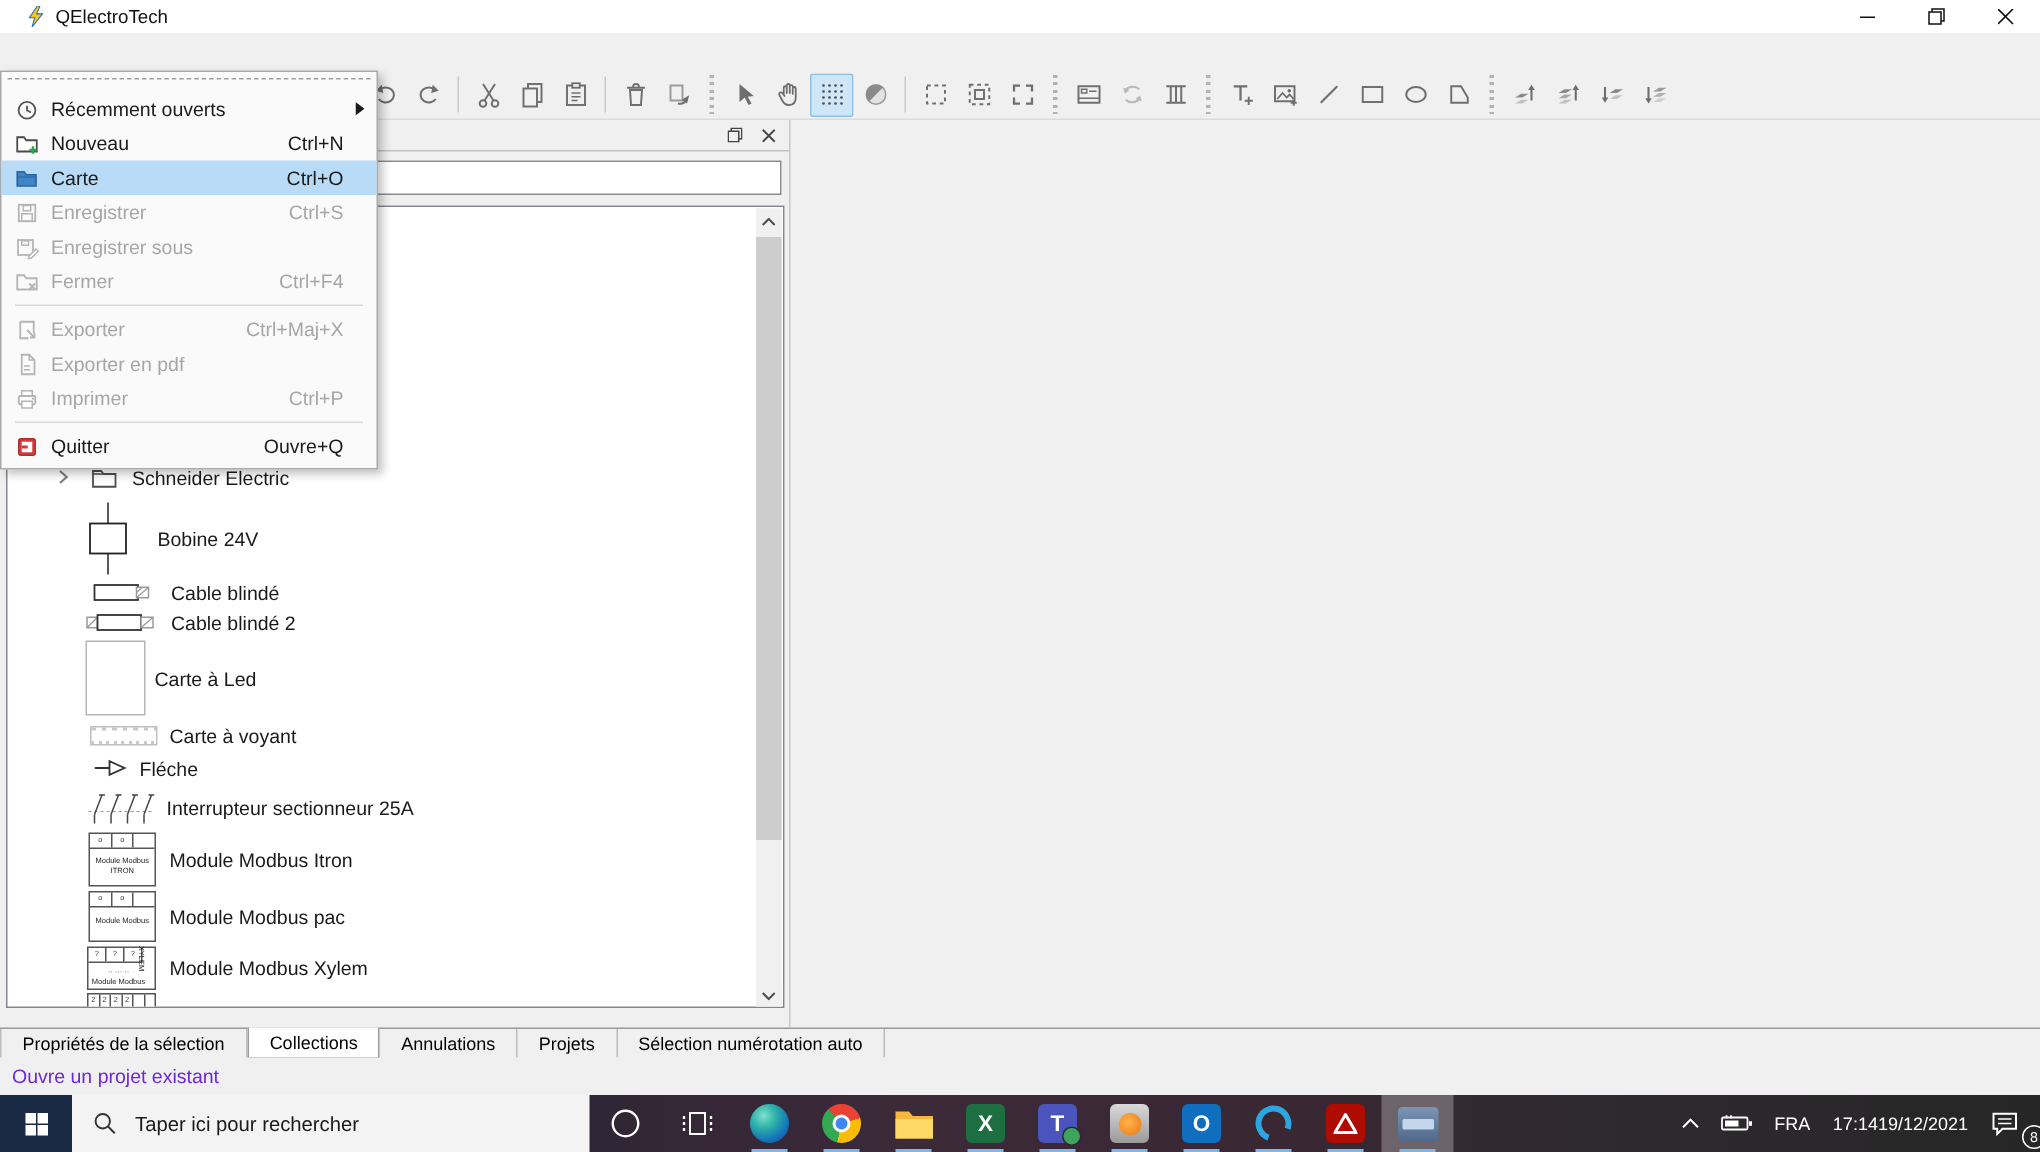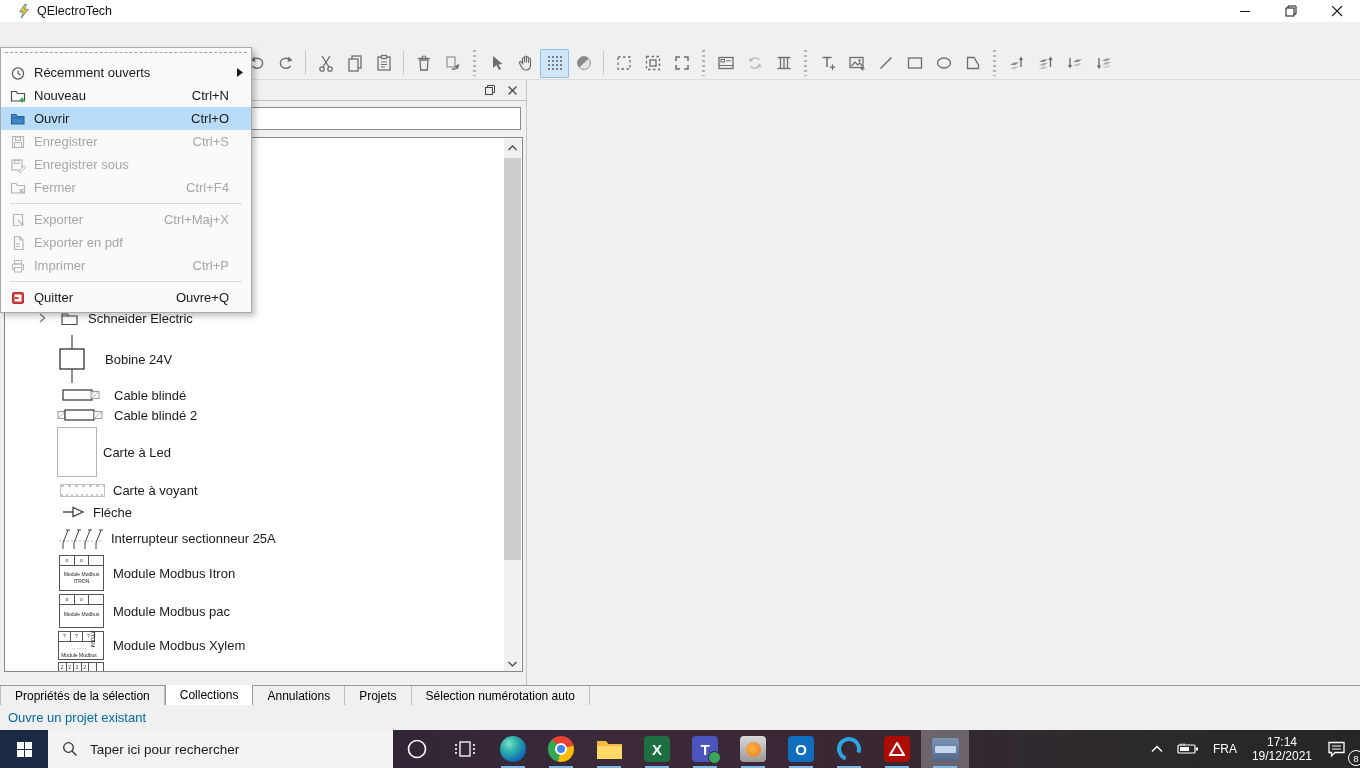--- a/index.html
+++ b/index.html
@@ -49,21 +49,21 @@
   .vs-up{top:0;} .vs-down{bottom:0;}
   .vs-thumb{position:absolute;left:0;top:19px;width:17px;height:402px;background:#cdcdcd;}
 
   
   .tabbar{position:absolute;left:0;top:685px;width:1360px;height:20px;background:#f0f0f0;border-top:1px solid #9a9a9a;display:flex;font-size:12px;color:#000000;box-sizing:border-box;}
   .tab{padding:0 14px;display:flex;align-items:center;border-right:1px solid #bdbdbd;}
   .tab:first-child{border-left:1px solid #bdbdbd;}
   .tab.active{background:#fff;margin-top:-1px;height:20px;border-left:1px solid #9a9a9a;border-right:1px solid #9a9a9a;border-bottom:7px solid #c2410c;box-sizing:content-box;}
 
   
-  .statusbar{position:absolute;left:0;top:705px;width:1360px;height:25px;background:#f0f0f0;display:flex;align-items:center;font-size:13px;color:#0369a1;padding-left:8px;box-sizing:border-box;}
+  .statusbar{position:absolute;left:0;top:705px;width:1360px;height:25px;background:#f0f0f0;display:flex;align-items:center;font-size:13px;color:#6d28d9;padding-left:8px;box-sizing:border-box;}
 
   
   .menu-pop{position:absolute;left:0;top:47px;width:252px;background:#fafafa;border:1px solid #a9a9a9;box-shadow:3px 3px 6px rgba(0,0,0,0.25);z-index:50;padding-bottom:3px;box-sizing:border-box;}
   .tearoff{height:8px;margin:1px 4px 0 4px;border-top:1px dashed #9f9f9f;margin-top:4px;}
   .mi{height:23px;display:flex;align-items:center;font-size:13px;color:#1a1a1a;position:relative;}
   .mi.hl{background:#b8dcf7;}
   .mi.disabled{color:#a6a6a6;}
   .mi-ic{width:16px;height:16px;margin-left:9px;margin-right:8px;flex:0 0 auto;display:flex;align-items:center;justify-content:center;}
   .mi-short{margin-left:auto;margin-right:22px;color:inherit;}
   .mi-sub{position:absolute;right:8px;top:7px;}
@@ -74,21 +74,21 @@
   .start-btn{width:48px;display:flex;align-items:center;justify-content:center;background:#1b2a44;}
   .win-logo{display:grid;grid-template-columns:7px 7px;grid-template-rows:7px 7px;gap:1px;}
   .win-logo b{background:#fff;}
   .search-box{width:345px;background:#f3f3f3;color:#1a1a1a;display:flex;align-items:center;font-size:13.5px;}
   .search-box .mag{margin:0 12px 0 14px;}
   .tb-ico{width:48px;display:flex;align-items:center;justify-content:center;position:relative;}
   .tb-ico.running::after{content:"";position:absolute;bottom:0;left:12px;width:24px;height:2px;background:#79b8e8;}
   .tb-ico.activeapp{background:rgba(255,255,255,0.28);}
   .tray{margin-left:auto;display:flex;align-items:center;font-size:12px;}
   .tray-item{display:flex;align-items:center;justify-content:center;padding:0 7px;height:100%;}
-  .clock{display:flex;flex-direction:column;align-items:center;justify-content:center;line-height:14px;padding:0 8px;}
+  .clock{display:flex;flex-direction:row;align-items:center;justify-content:center;line-height:14px;padding:0 8px;}
   .badge{position:absolute;right:-4px;bottom:2px;width:14px;height:14px;border:1px solid #fff;border-radius:50%;background:#262626;font-size:9.5px;display:flex;align-items:center;justify-content:center;}
 
   
   .circle-edge{width:26px;height:26px;border-radius:50%;background:radial-gradient(circle at 35% 30%,#7de0cf,#2fb3a8 32%,#1272ba 68%,#173f8a);}
   .chrome-w{width:26px;height:26px;border-radius:50%;background:conic-gradient(from -45deg,#ea4335 0 33%,#fbbc05 33% 66%,#34a853 66% 100%);position:relative;}
   .chrome-w::after{content:"";position:absolute;left:7px;top:7px;width:12px;height:12px;border-radius:50%;background:#4285f4;border:2px solid #fff;box-sizing:border-box;}
   .excel-i{width:26px;height:26px;border-radius:4px;background:#1d6f42;color:#fff;font-weight:bold;font-size:15px;display:flex;align-items:center;justify-content:center;}
   .teams-i{width:26px;height:26px;border-radius:4px;background:#4b53bc;color:#fff;font-weight:bold;font-size:15px;display:flex;align-items:center;justify-content:center;position:relative;}
   .teams-i::after{content:"";position:absolute;right:-3px;bottom:-2px;width:11px;height:11px;border-radius:50%;background:#3ba55c;border:1.5px solid #2f2733;}
   .grayapp-i{width:26px;height:26px;border-radius:4px;background:linear-gradient(#d9d9d9,#9a9a9a);display:flex;align-items:center;justify-content:center;}
@@ -546,21 +546,21 @@
       <span class="mi-short">Ctrl+N</span>
     </div>
 
     <div class="mi hl">
       <span class="mi-ic">
           <svg width="16" height="16" viewBox="0 0 16 16">
             <path d="M1.5 3.5 h4.5 l1.5 2 h6.5 V13 H1.5 Z" fill="#3f86c6" stroke="#2a6399" stroke-width="1.1"></path>
             <path d="M1.5 7 H14" stroke="#2a6399" stroke-width="0.8"></path>
           </svg>
         </span>
-      <span>Ouvrir</span>
+      <span>Carte</span>
       <span class="mi-short">Ctrl+O</span>
     </div>
 
     <div class="mi disabled">
       <span class="mi-ic">
           <svg width="16" height="16" viewBox="0 0 16 16">
             <rect x="2.5" y="2.5" width="11" height="11" fill="none" stroke="#b5b5b5" stroke-width="1.2"></rect>
             <rect x="5.5" y="3" width="5" height="3.5" fill="none" stroke="#b5b5b5"></rect>
             <rect x="4.5" y="8.5" width="7" height="5" fill="none" stroke="#b5b5b5"></rect>
           </svg>

